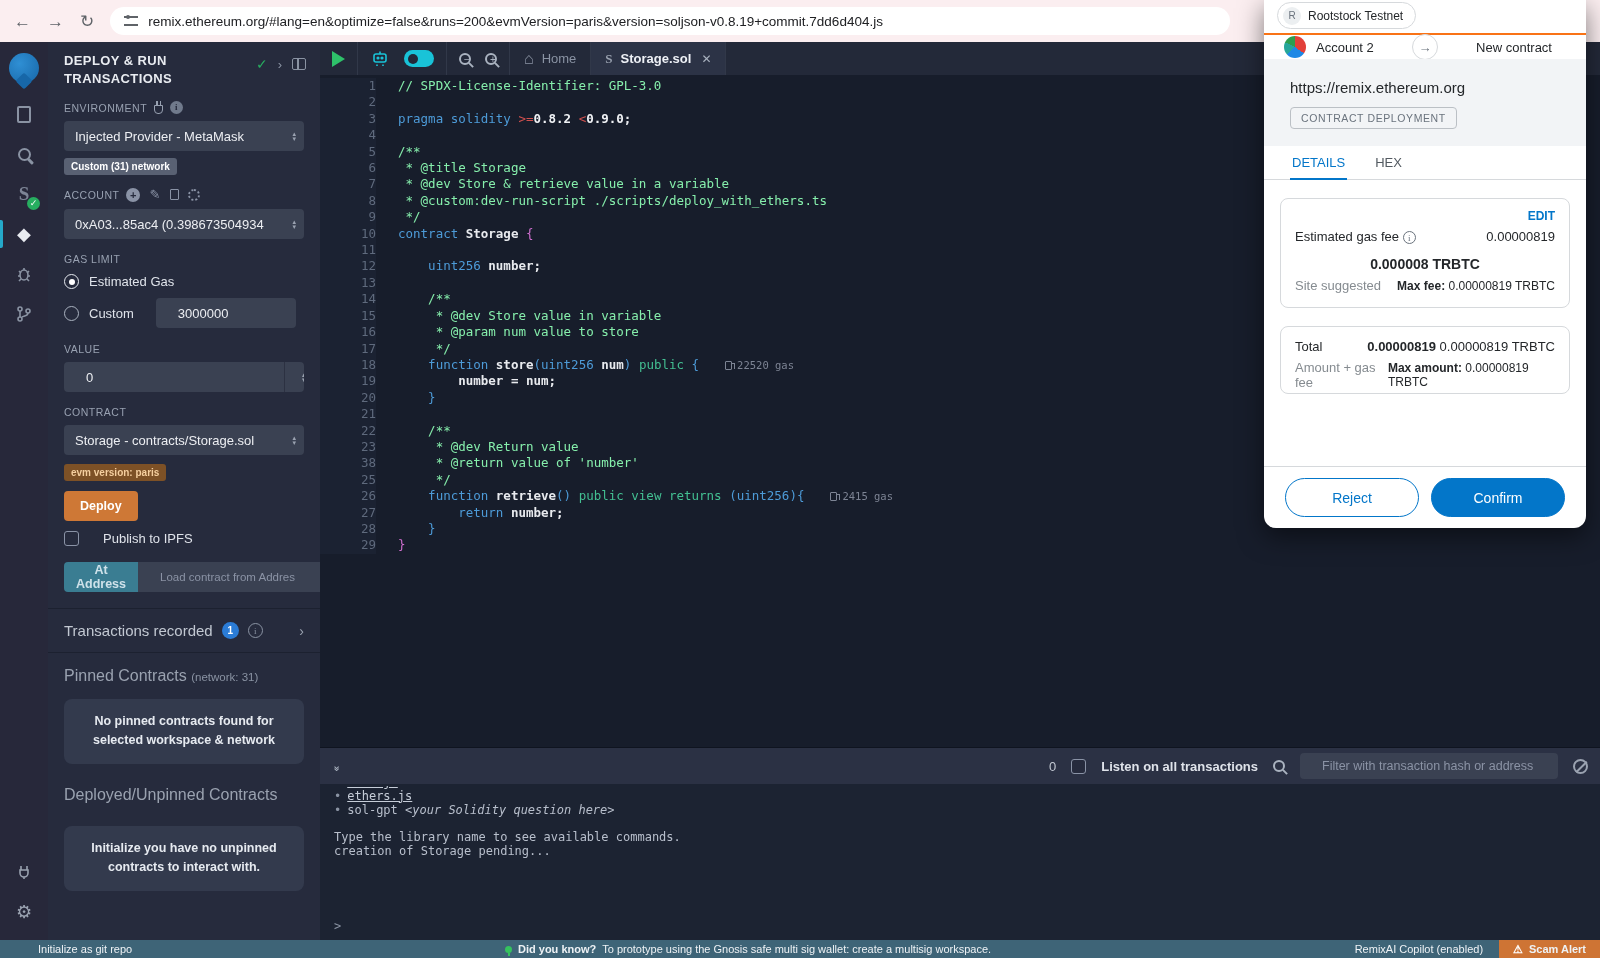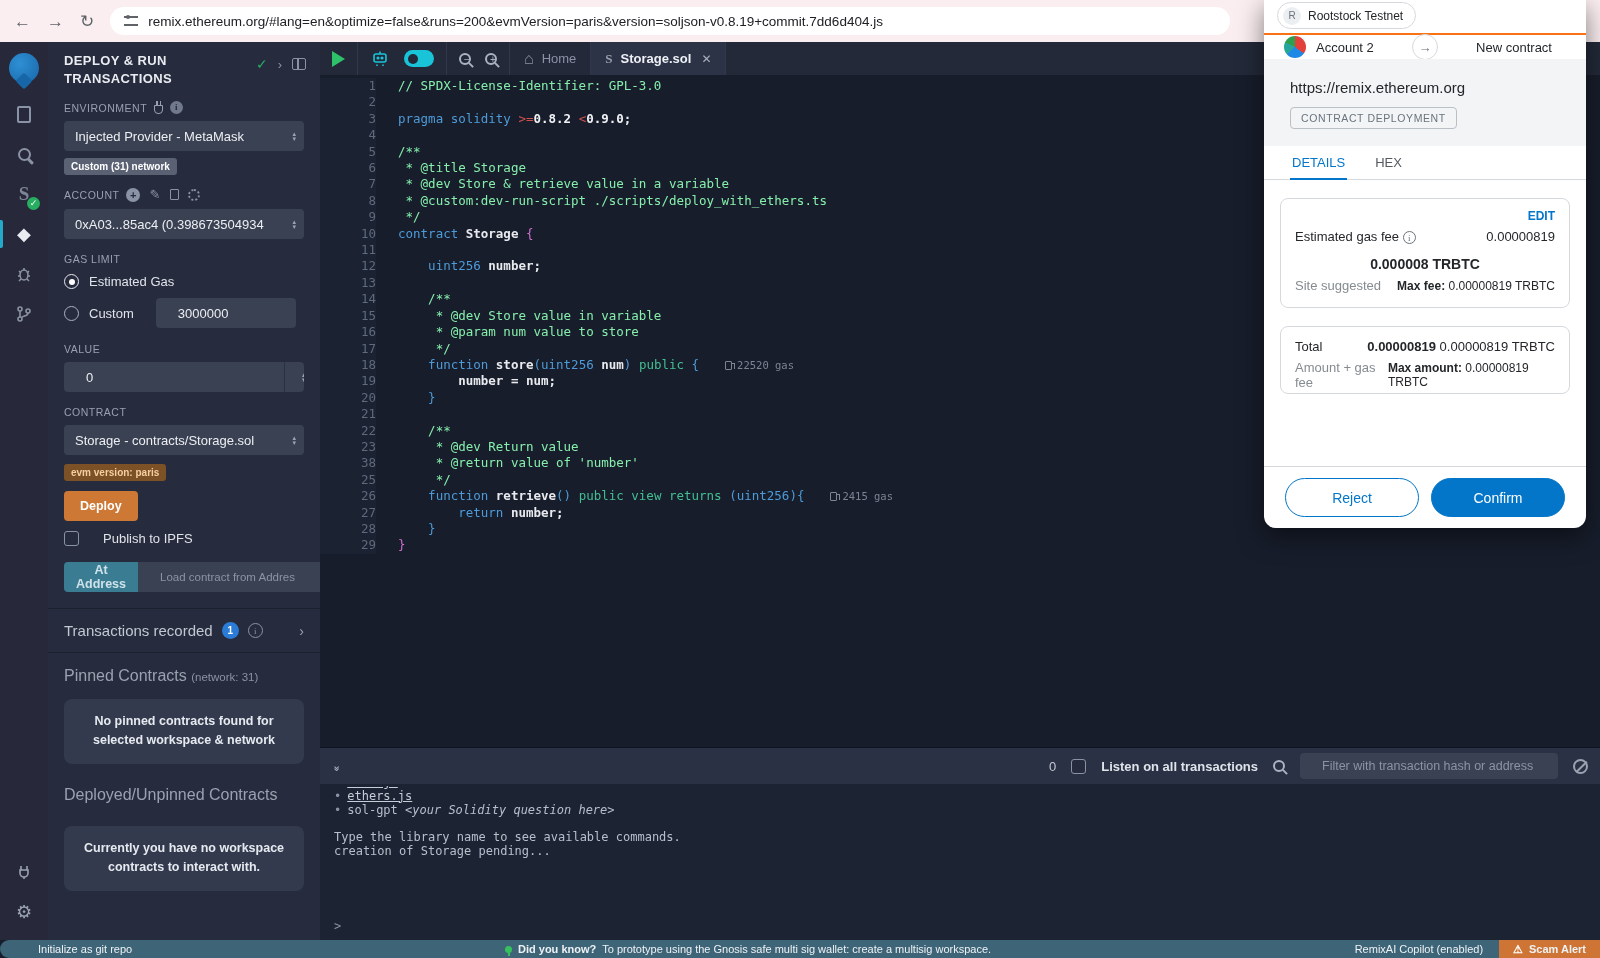--- a/index.html
+++ b/index.html
@@ -129,21 +129,21 @@
   .term-body{flex:1;background:#1c2332;overflow:hidden;font-family:"DejaVu Sans Mono",monospace;
              font-size:12px;line-height:13.8px;color:#b8bfcc;padding:2px 0 0 14px;position:relative;}
   .tl{white-space:pre;}
   .tl .bullet{color:#8a93a3;margin-right:6px;}
   .tl .link{text-decoration:underline;color:#c6cdd8;}
   .tl .em{font-style:italic;}
   .tl.clipped{margin-top:-10px;}
   .term-prompt{position:absolute;bottom:6px;left:14px;color:#8a93a3;}
   
   .statusbar{position:absolute;left:0;bottom:0;width:1600px;height:18px;background:#3e6477;
-             display:flex;align-items:center;font-size:11px;color:#eef2f5;border-radius:9px;}
+             display:flex;align-items:center;font-size:11px;color:#eef2f5;}
   .sb-left{padding-left:38px;}
   .sb-tip{position:absolute;left:505px;display:flex;align-items:center;gap:6px;}
   .bulb{width:7px;height:7px;border-radius:50%;background:#35c25e;position:relative;}
   .bulb::after{content:"";position:absolute;left:2.5px;bottom:-3px;width:2px;height:3px;background:#35c25e;}
   .sb-right{margin-left:auto;display:flex;align-items:center;height:100%;}
   .copilot{margin-right:16px;}
   .scam{background:#ce7434;height:100%;display:flex;align-items:center;gap:6px;padding:0 14px;font-weight:bold;}
   .warn{color:#fff;font-size:11px;}
   
   .mm{position:absolute;left:1264px;top:0;width:322px;height:528px;background:#ffffff;border-radius:0 0 12px 12px;
@@ -363,21 +363,21 @@
       </div>
       <div class="empty-box">
         <div>No pinned contracts found for</div>
         <div>selected workspace &amp; network</div>
       </div>
 
       <div class="h-contracts" style="padding-top:22px">
         <span>Deployed/Unpinned Contracts</span>
       </div>
       <div class="empty-box" style="margin-top:22px">
-        <div>Currently you have no workspace</div>
+        <div>Initialize you have no unpinned</div>
         <div>contracts to interact with.</div>
       </div>
     </div>
 
     <div class="main">
       <div class="toolbar">
         <div class="tb-group">
           <span class="play"></span>
         </div>
         <div class="tb-group">

